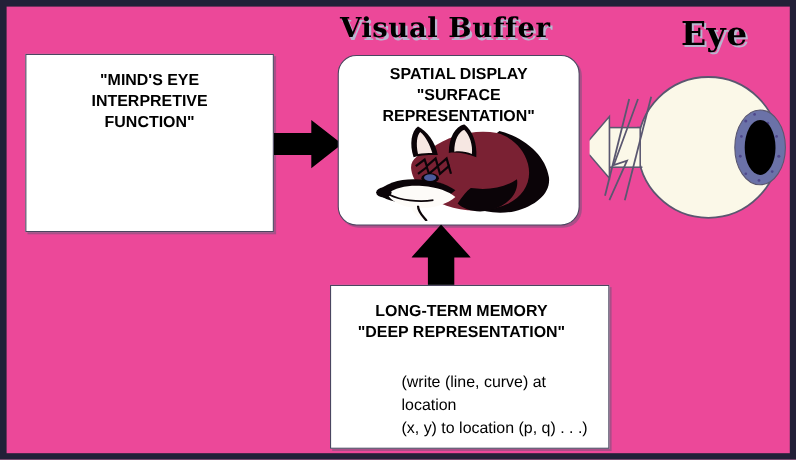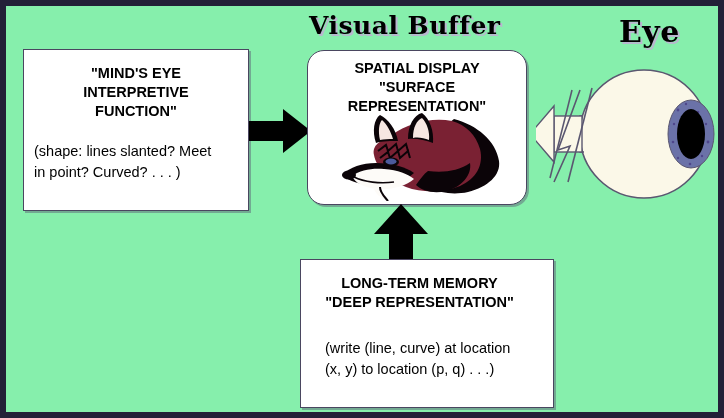--- a/index.html
+++ b/index.html
@@ -4,21 +4,21 @@
 <style>
   html, body {
     margin: 0;
     padding: 0;
     background: #ffffff;
   }
   #stage {
     position: relative;
     width: 724px;
     height: 418px;
-    background: #86efac;
+    background: #ec4899;
     border: 6px solid #232038;
     box-sizing: border-box;
     font-family: "Liberation Sans", sans-serif;
     overflow: hidden;
   }
 
   
   .heading {
     position: absolute;
     font-family: "DejaVu Serif", serif;
@@ -65,21 +65,21 @@
     color: #000;
     white-space: pre-line;
   }
 
   #box-minds-eye .box-title { padding: 14px 10px 0 10px; }
   #box-minds-eye .box-body  { padding: 20px 8px 0 10px; }
 
   #box-spatial .box-title   { padding: 8px 8px 0 8px; }
 
   #box-ltm .box-title       { padding: 14px 23px 0 8px; }
-  #box-ltm .box-body        { padding: 26px 8px 0 24px; }
+  #box-ltm .box-body        { padding: 26px 8px 0 24px; margin-left: 40px; }
 
   
   #fox-logo {
     position: absolute;
     left: 28px;
     top: 62px;
     width: 166px;
     height: 88px;
   }
 
@@ -113,22 +113,20 @@
 <div id="stage">
 
   <div class="heading" id="title-visual-buffer">Visual Buffer</div>
 
   <div class="heading" id="title-eye">Eye</div>
 
   <div class="box" id="box-minds-eye">
     <div class="box-title">"MIND'S EYE
 INTERPRETIVE
 FUNCTION"</div>
-    <div class="box-body">(shape: lines slanted? Meet
-in point? Curved? . . . )</div>
   </div>
 
   <div class="arrow-black" id="arrow-right">
     <svg width="62" height="48" viewBox="0 0 62 48">
       <polygon points="0,14 34,14 34,2 62,24 34,46 34,34 0,34" fill="#000000"></polygon>
     </svg>
   </div>
 
   <div class="box" id="box-spatial">
     <div class="box-title">SPATIAL DISPLAY

